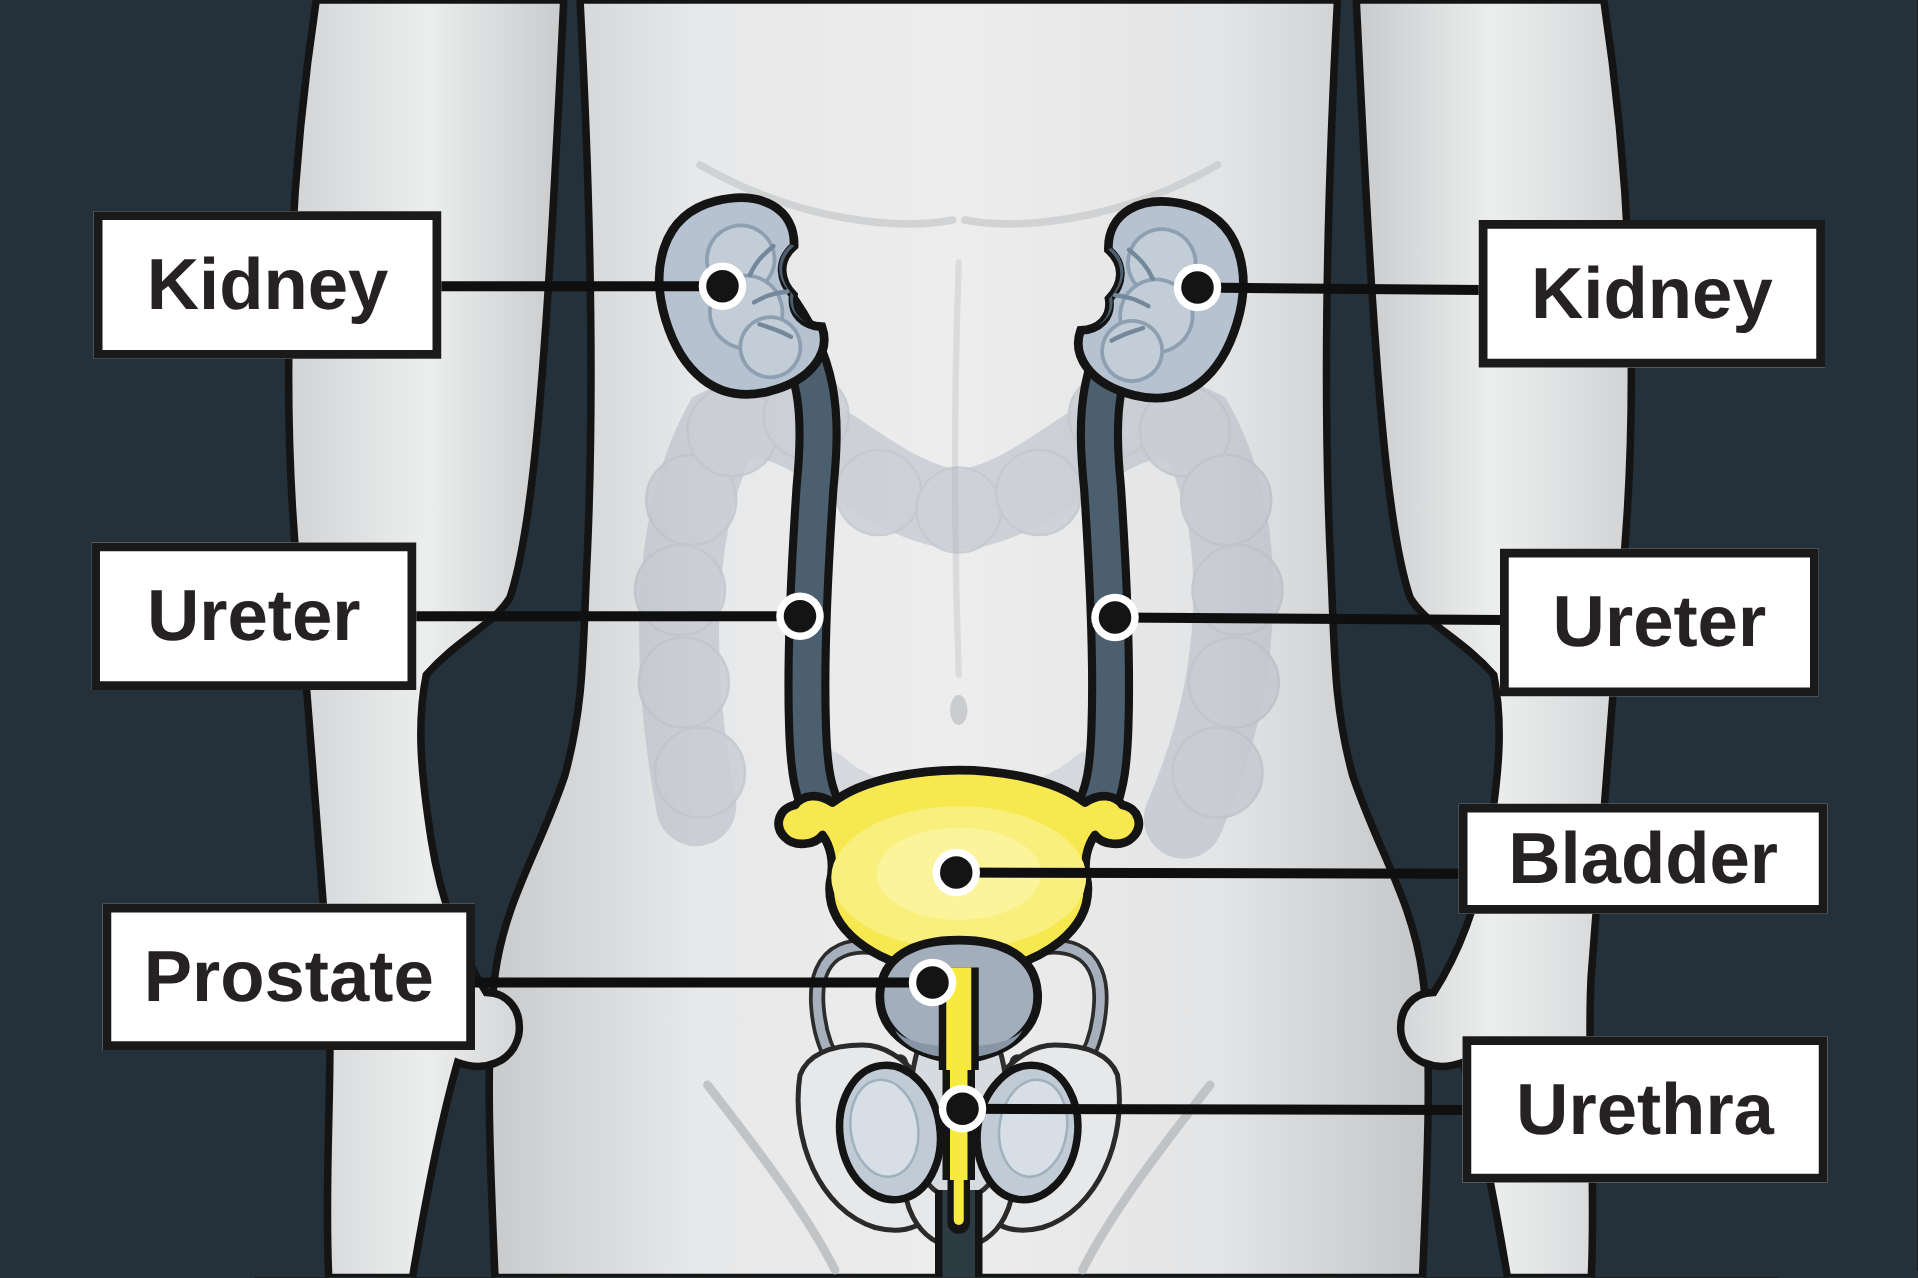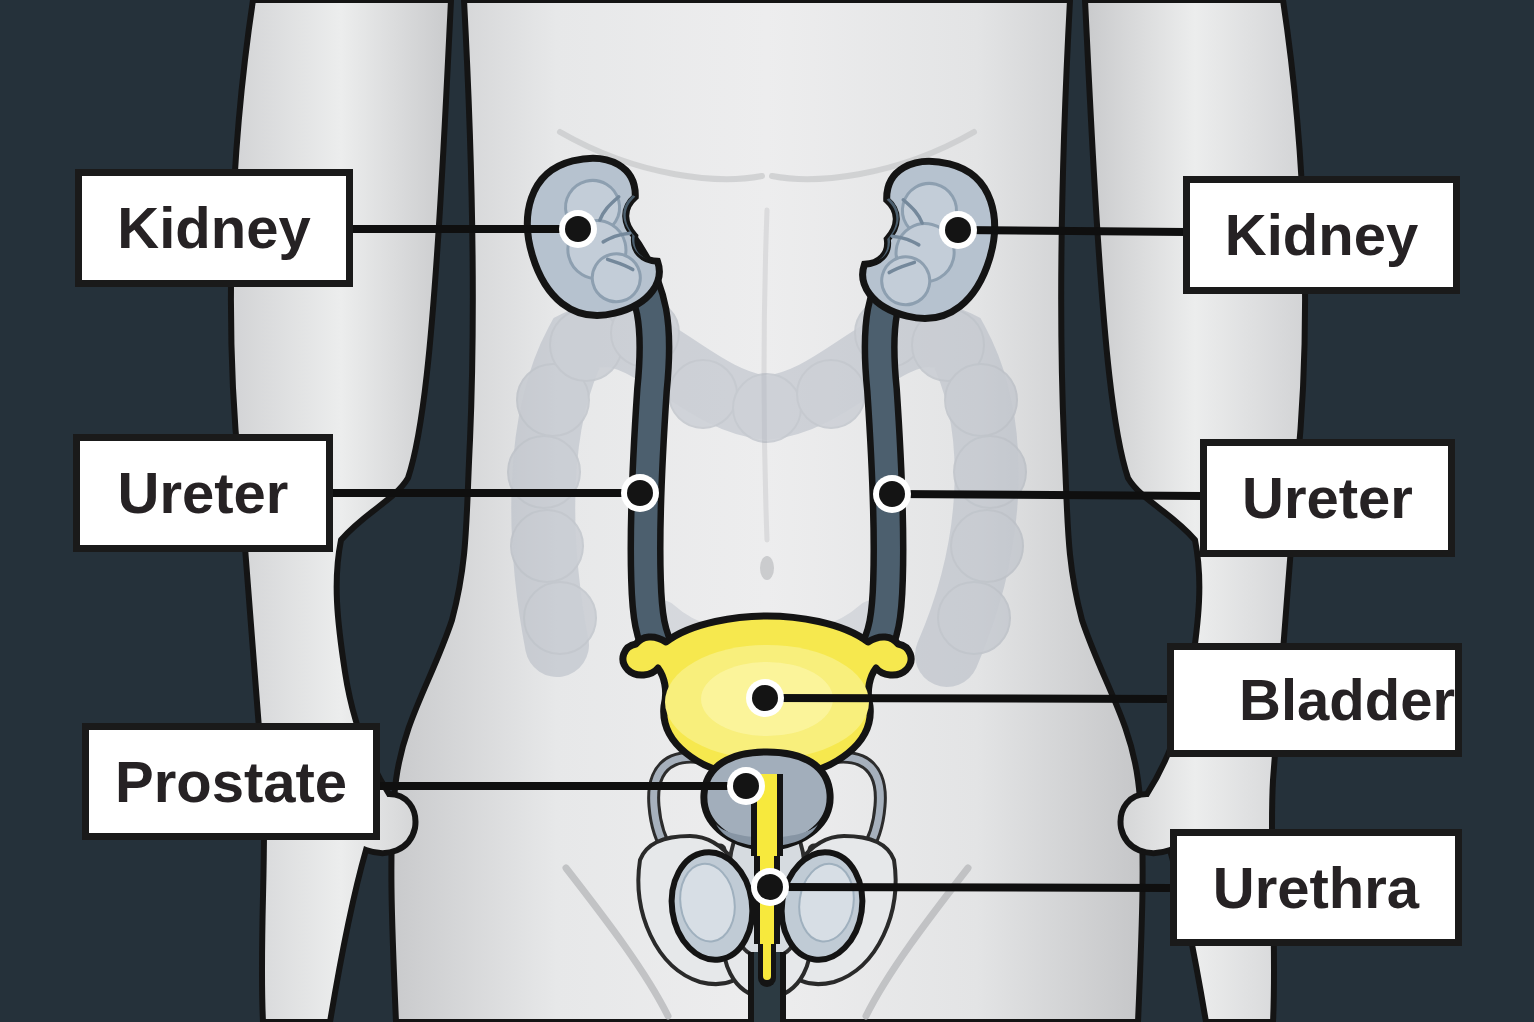--- a/index.html
+++ b/index.html
@@ -20,21 +20,21 @@
     display:flex;align-items:center;justify-content:center;
     font-size:58px;line-height:1;
     box-sizing:border-box;
     letter-spacing:0px;
     user-select:none;
   }
   .lb-kidney-left  {left:75px;  top:169px; width:278px; height:118px;}
   .lb-kidney-right {left:1183px;top:176px; width:277px; height:118px;}
   .lb-ureter-left  {left:73px;  top:434px; width:260px; height:118px;}
   .lb-ureter-right {left:1200px;top:439px; width:255px; height:118px;}
-  .lb-bladder      {left:1167px;top:643px; width:295px; height:114px;justify-content:flex-end;}
+  .lb-bladder      {left:1167px;top:643px; width:295px; height:88px;}
   .lb-prostate     {left:82px;  top:723px; width:298px; height:117px;}
   .lb-urethra      {left:1170px;top:829px; width:292px; height:117px;}
 </style>
 </head>
 <body>
 
 <div class="stage">
 
 <svg width="1534" height="1022" viewBox="0 0 1534 1022">
   <defs>

